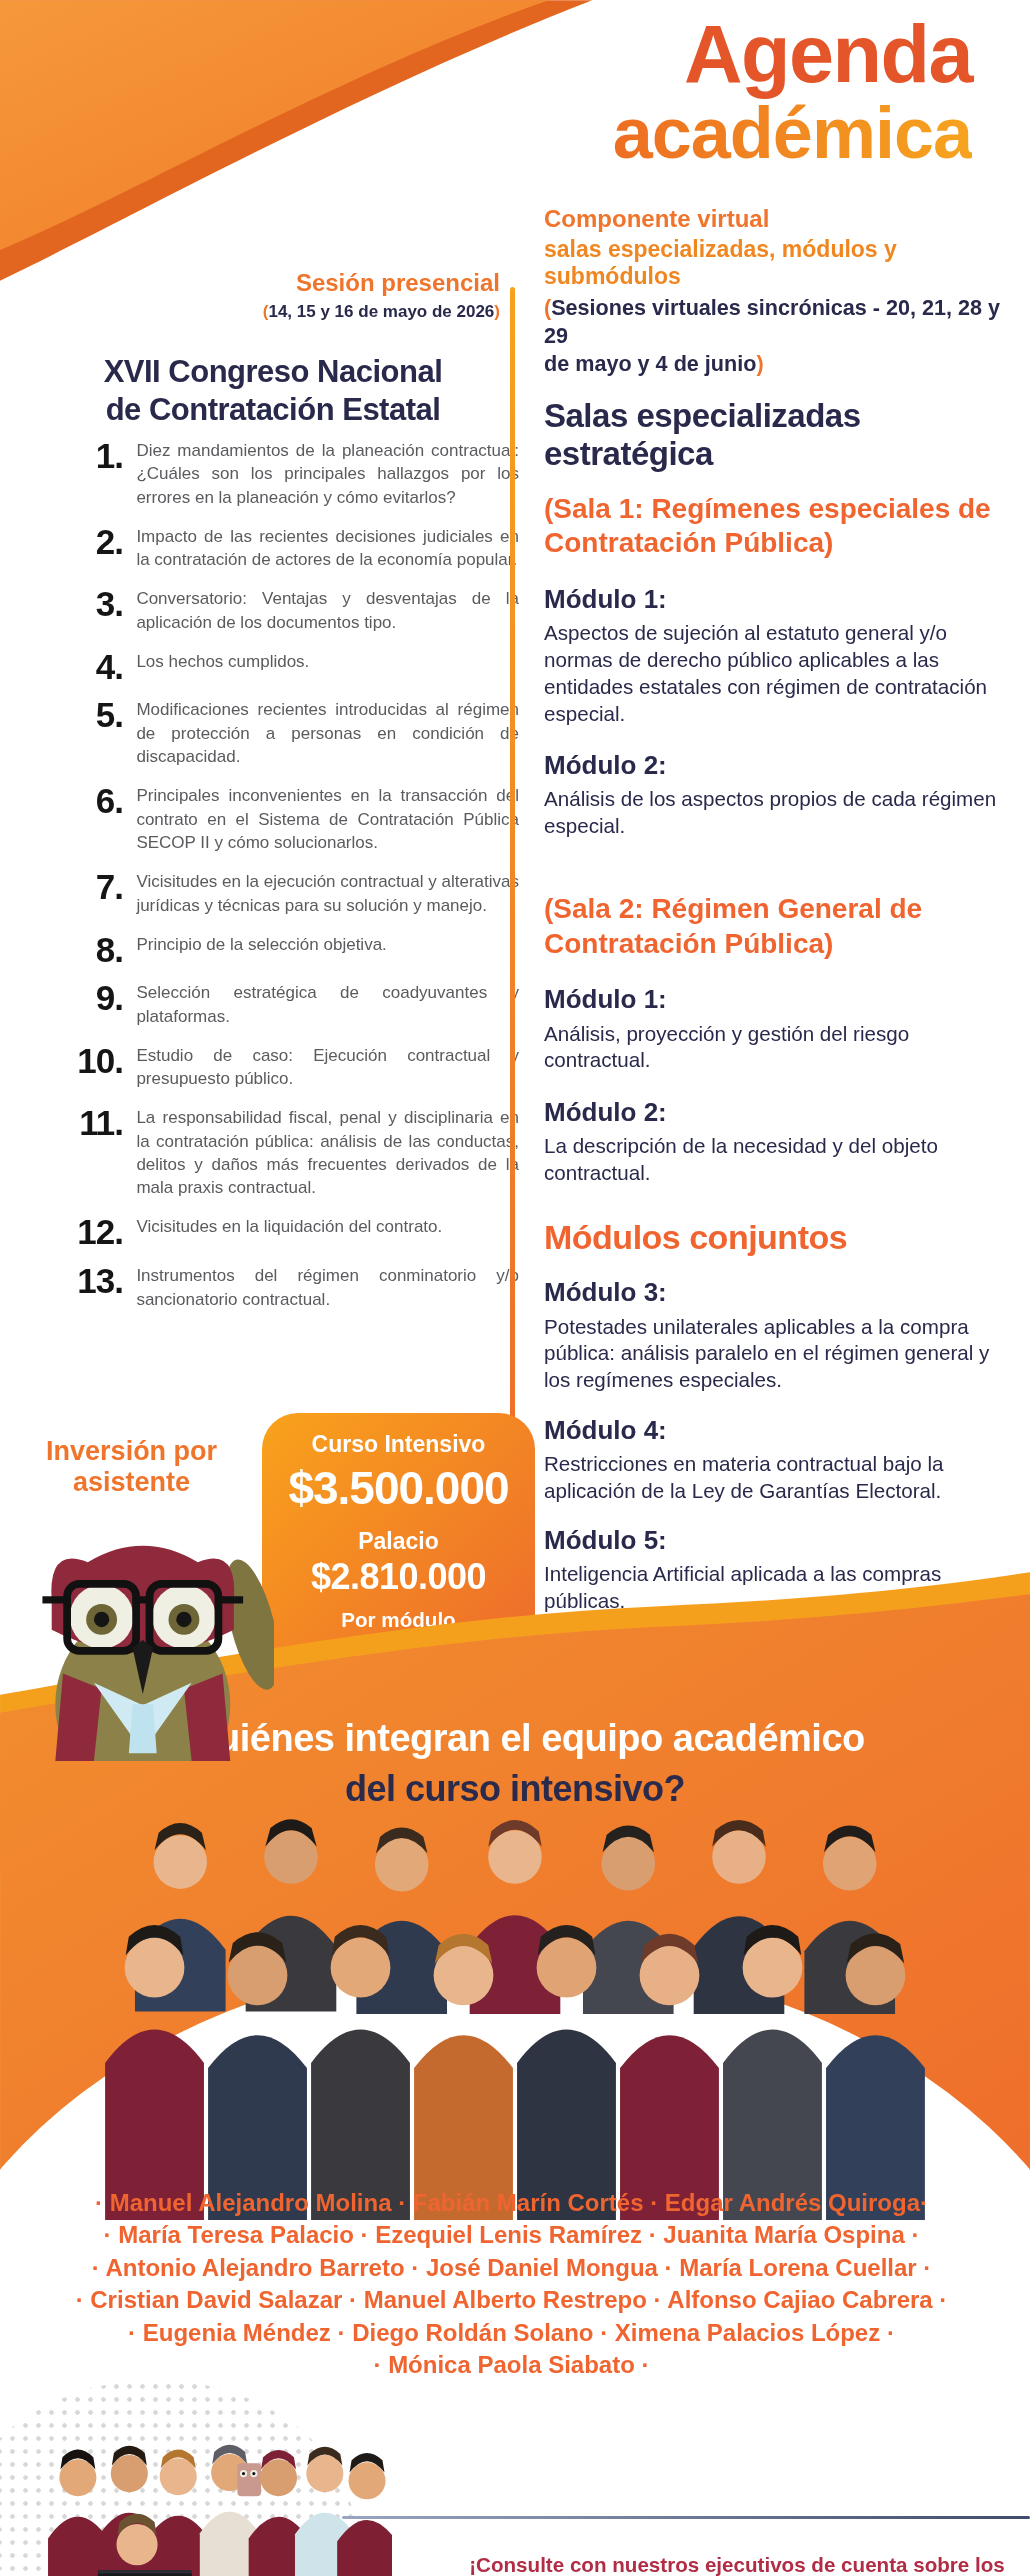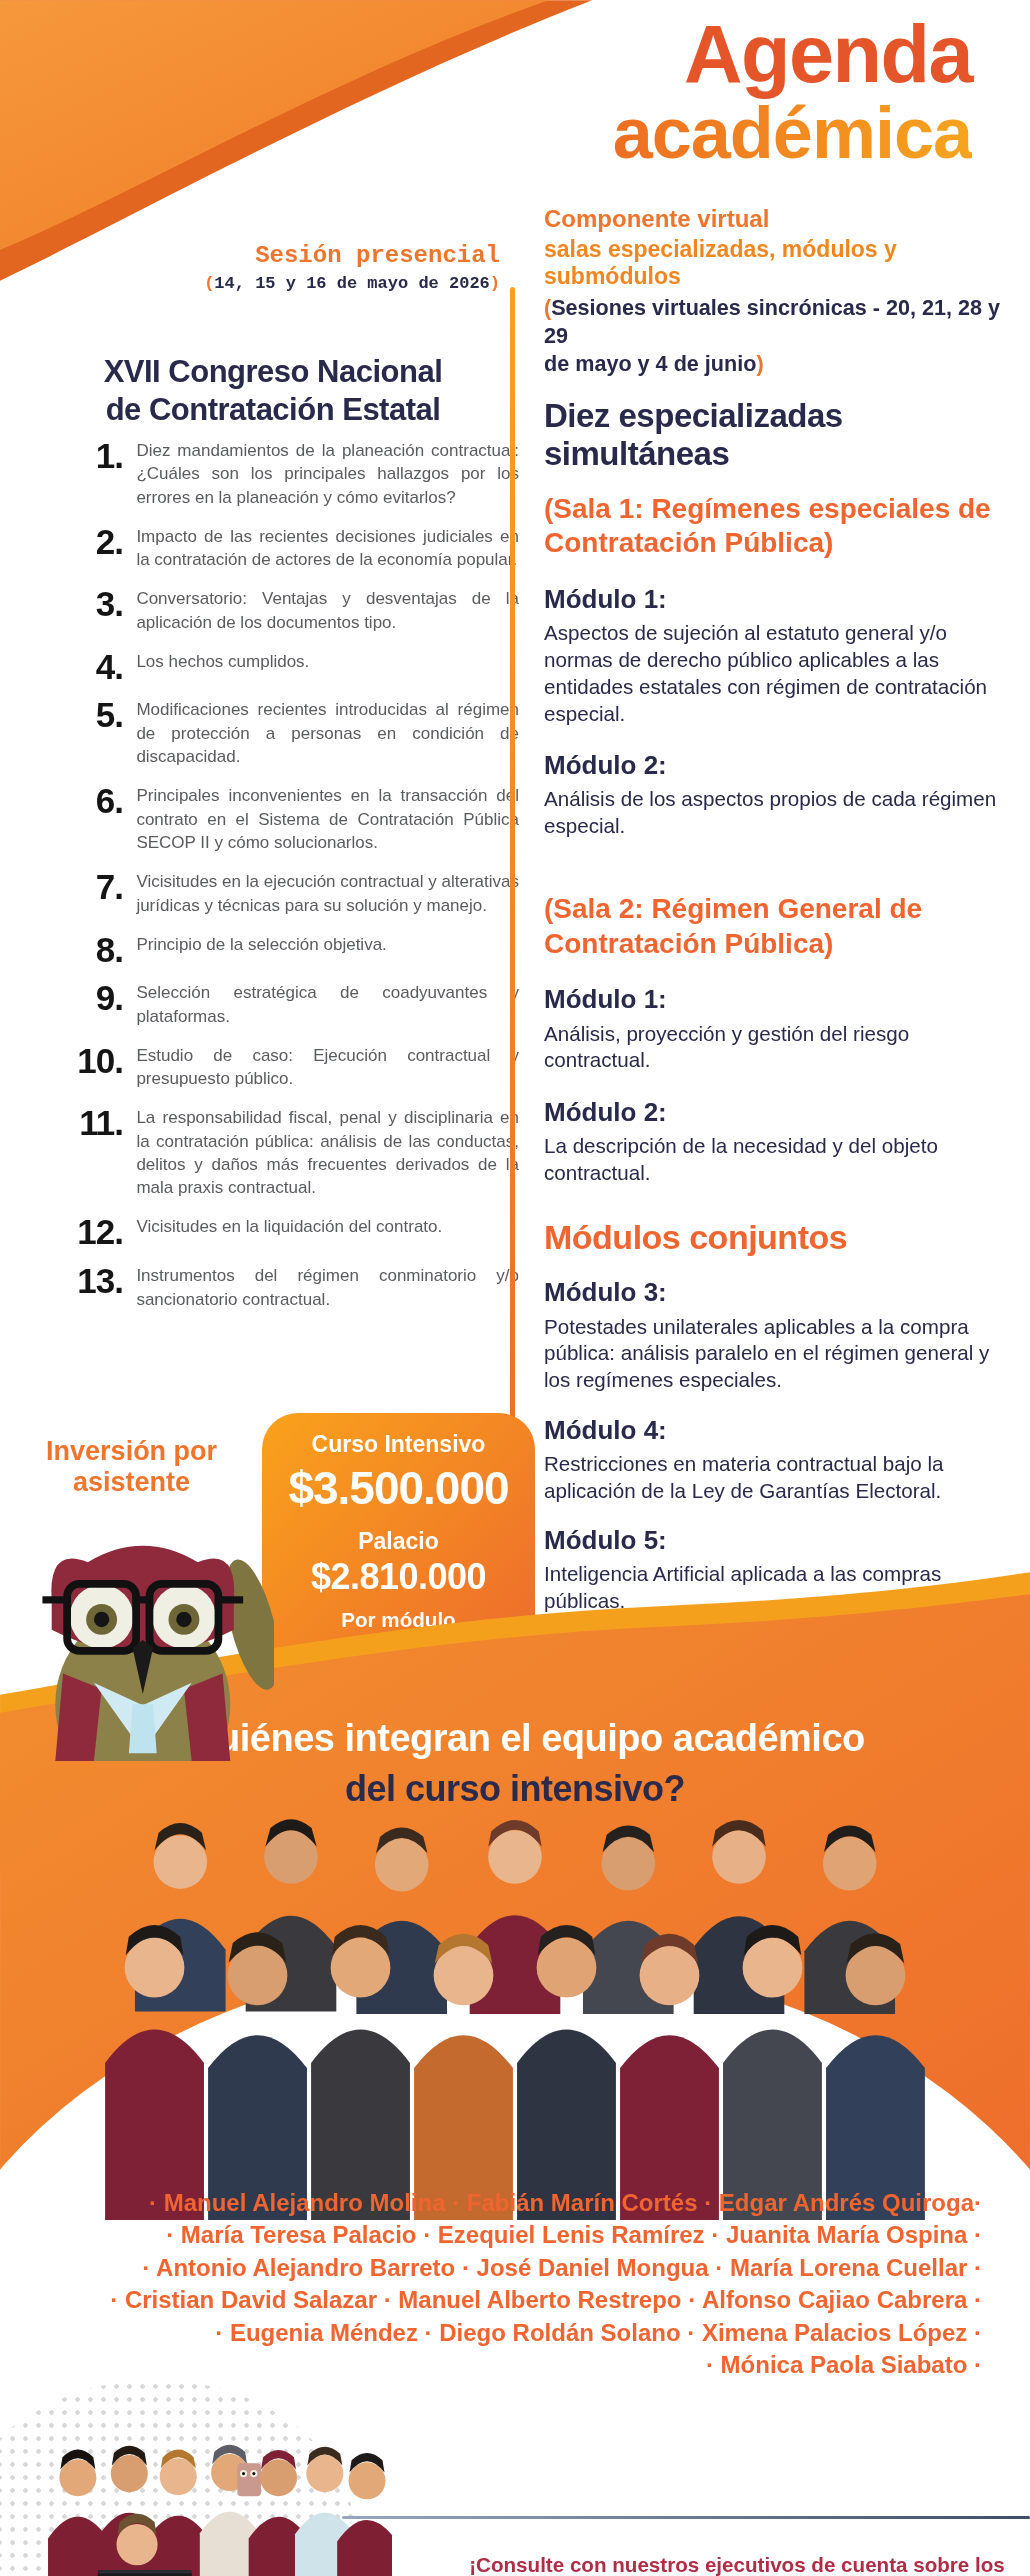--- a/index.html
+++ b/index.html
@@ -10,21 +10,21 @@
   .abs{position:absolute;}
 
   
   .title{position:absolute;top:14.4px;right:58px;text-align:right;line-height:1;}
   .title .t1{font-size:81px;font-weight:800;color:#E4562A;letter-spacing:-1.5px;}
   .title .t2{font-size:72px;font-weight:700;letter-spacing:-1px;margin-top:2.1px;
     background:linear-gradient(90deg,#ED6E22,#F6A41F);
     -webkit-background-clip:text;background-clip:text;color:#F0861F;-webkit-text-fill-color:transparent;}
 
   
-  .session{position:absolute;left:72px;top:242px;width:428px;text-align:right;font-family:Liberation Mono, monospace;}
+  .session{position:absolute;left:72px;top:269px;width:428px;text-align:right;}
   .session .lbl{color:#F0752C;font-weight:700;font-size:24px;}
   .session .dates{color:#29294B;font-weight:700;font-size:17px;margin-top:5.2px;}
   .paren{color:#F0752C;}
   .congress{position:absolute;left:31px;top:353px;width:484px;text-align:center;
     color:#29294B;font-weight:800;font-size:31px;line-height:1.22;letter-spacing:-0.5px;}
   .agenda{position:absolute;left:58px;top:439px;width:461px;}
   .item{display:flex;gap:13.4px;margin-bottom:15.5px;}
   .item .num{flex:0 0 65px;text-align:right;font-weight:800;font-size:35px;line-height:0.95;
     color:#151515;letter-spacing:-1px;}
   .item .txt{flex:1;font-size:17px;line-height:1.38;color:#5A5B5E;text-align:justify;font-weight:500;}
@@ -56,21 +56,21 @@
   .badge .tname-1{font-weight:700;font-size:23px;margin-top:13.4px;}
   .badge .tprice-1{font-weight:800;font-size:36px;letter-spacing:-0.5px;margin-top:1px;}
   .badge .tname-2{font-weight:700;font-size:20.6px;margin-top:10.3px;text-align:center;}
   .badge .tprice-2{font-weight:800;font-size:32px;letter-spacing:-0.5px;margin-top:1px;}
 
   
   .wave-svg{position:absolute;left:0;top:1566px;width:1030px;height:654px;}
   .team-head{position:absolute;top:1716px;left:0;width:1030px;text-align:center;line-height:1.2;}
   .team-head .h1{color:#ffffff;font-weight:800;font-size:38px;letter-spacing:-0.5px;}
   .team-head .h2{color:#2A2A4C;font-weight:800;font-size:36px;margin-top:5.2px;letter-spacing:-0.5px;}
-  .names{position:absolute;left:13px;top:2187px;width:969px;text-align:right;}
+  .names{position:absolute;left:27px;top:2187px;width:969px;text-align:center;}
   .names div{color:#F0642F;font-weight:800;font-size:24px;line-height:1.35;white-space:nowrap;}
 
   
   .dots{position:absolute;left:-46px;top:2380px;width:402px;height:319px;border-radius:50%;
     background-image:radial-gradient(#D8D8D8 2.1px, rgba(0,0,0,0) 2.4px);background-size:13px 13px;}
   .exec-svg{position:absolute;left:20.6px;top:2416px;width:371px;height:231px;}
   .blue-line{position:absolute;left:342px;top:2516px;width:688px;height:3.1px;border-radius:1.5px;
     background:linear-gradient(90deg,#9AA6C0,#3F4C6B);}
   .cta{position:absolute;left:433px;top:2551px;width:608px;text-align:center;
     color:#B12D46;font-weight:800;font-size:20.6px;line-height:1.35;}
@@ -165,21 +165,21 @@
   <div class="divider"></div>
 
   <div class="rightcol">
     <div class="v-label">Componente virtual</div>
     <div class="v-sub">salas especializadas, módulos y submódulos</div>
     <div class="v-dates">
       <div><span class="paren">(</span><span>Sesiones virtuales sincrónicas - 20, 21, 28 y 29</span></div>
       <div><span>de mayo y 4 de junio</span><span class="paren">)</span></div>
     </div>
 
-    <div class="salas-h">Diez especializadas simultáneas</div>
+    <div class="salas-h">Salas especializadas estratégica</div>
 
     <div class="sala-h">(Sala 1: Regímenes especiales de Contratación Pública)</div>
     <div class="mod">
       <div class="mlabel">Módulo 1:</div>
       <div class="mtext">Aspectos de sujeción al estatuto general y/o normas de derecho público aplicables a las entidades estatales con régimen de contratación especial.</div>
     </div>
     <div class="mod">
       <div class="mlabel">Módulo 2:</div>
       <div class="mtext">Análisis de los aspectos propios de cada régimen especial.</div>
     </div>

